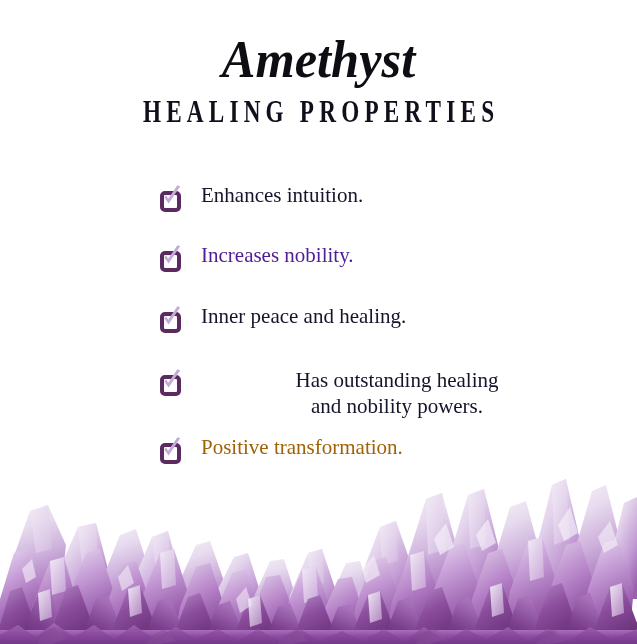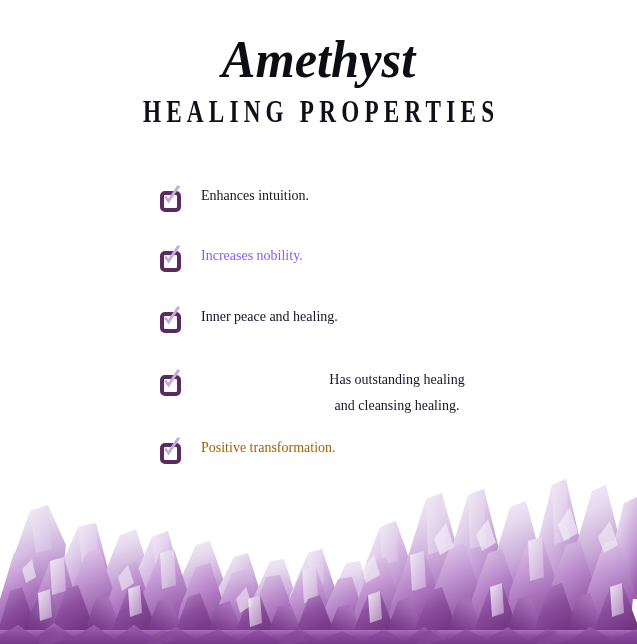--- a/index.html
+++ b/index.html
@@ -85,21 +85,21 @@
     position: absolute;
     left: 3px;
     top: -2px;
     width: 22px;
     height: 24px;
     pointer-events: none;
   }
   .check-label {
     flex: 1 1 auto;
     font-family: "Liberation Serif", "DejaVu Serif", serif;
-    font-size: 14px;
+    font-size: 21px;
     line-height: 25px;
     color: #14142a;
     padding-left: 19px;
     white-space: pre-line;
   }
   
   .row-0 { margin-bottom: 30px; }
   .row-1 { margin-bottom: 31px; }
   .row-2 { margin-bottom: 33px; justify-content: flex-end; }
   .row-3 { margin-bottom: 16px; }
@@ -148,42 +148,42 @@
       <span class="check-label" style="color: rgb(20, 20, 42);">Enhances intuition.</span>
     </div>
 
     <div class="check-row row-1">
       <span class="cb-wrap">
         <span class="cb-box" style="border-color: rgb(91, 42, 96); background: rgb(255, 255, 255);"></span>
         <svg class="cb-tick" viewBox="0 0 22 24">
           <path d="M3.2 12.4 L7.6 18.6 L19.2 1.2 L16.4 0.2 L7.2 13.8 L5.0 10.6 Z" fill="#c6abd6"></path>
         </svg>
       </span>
-      <span class="check-label" style="color: #8b5cf6;">Increases nobility.</span>
+      <span class="check-label" style="color: #4c1d95;">Increases nobility.</span>
     </div>
 
     <div class="check-row row-2">
       <span class="cb-wrap">
         <span class="cb-box" style="border-color: rgb(91, 42, 96); background: rgb(255, 255, 255);"></span>
         <svg class="cb-tick" viewBox="0 0 22 24">
           <path d="M3.2 12.4 L7.6 18.6 L19.2 1.2 L16.4 0.2 L7.2 13.8 L5.0 10.6 Z" fill="#c6abd6"></path>
         </svg>
       </span>
       <span class="check-label" style="color: rgb(20, 20, 42);">Inner peace and healing.</span>
     </div>
 
     <div class="check-row row-3">
       <span class="cb-wrap">
         <span class="cb-box" style="border-color: rgb(91, 42, 96); background: rgb(255, 255, 255);"></span>
         <svg class="cb-tick" viewBox="0 0 22 24">
           <path d="M3.2 12.4 L7.6 18.6 L19.2 1.2 L16.4 0.2 L7.2 13.8 L5.0 10.6 Z" fill="#c6abd6"></path>
         </svg>
       </span>
       <span class="check-label two-line" style="color: rgb(20, 20, 42);">Has outstanding healing
-and cleansing healing.</span>
+and nobility powers.</span>
     </div>
 
     <div class="check-row row-4">
       <span class="cb-wrap">
         <span class="cb-box" style="border-color: rgb(91, 42, 96); background: rgb(255, 255, 255);"></span>
         <svg class="cb-tick" viewBox="0 0 22 24">
           <path d="M3.2 12.4 L7.6 18.6 L19.2 1.2 L16.4 0.2 L7.2 13.8 L5.0 10.6 Z" fill="#c6abd6"></path>
         </svg>
       </span>
       <span class="check-label" style="color: #a16207;">Positive transformation.</span>

